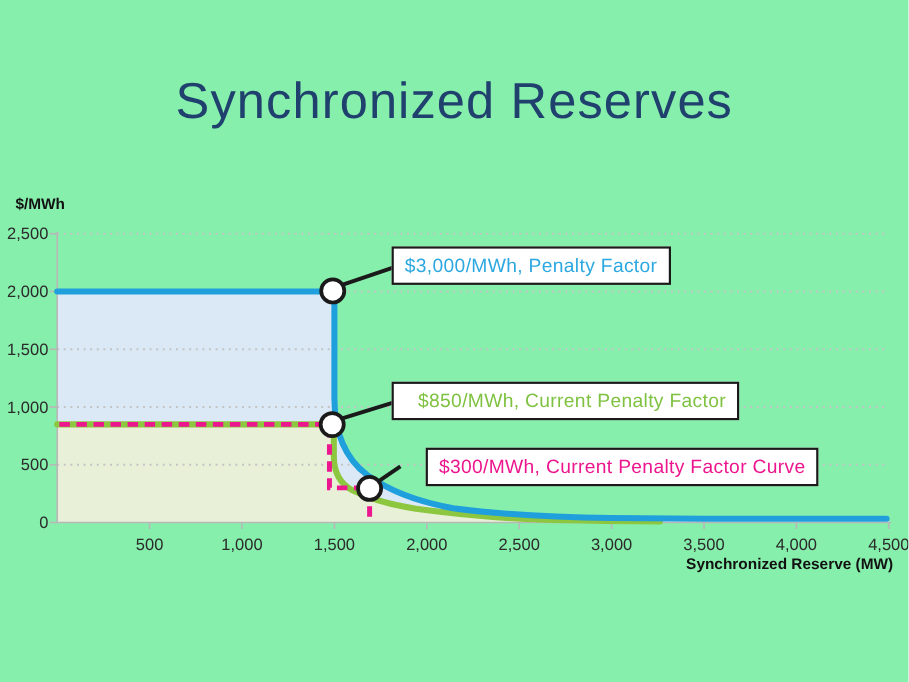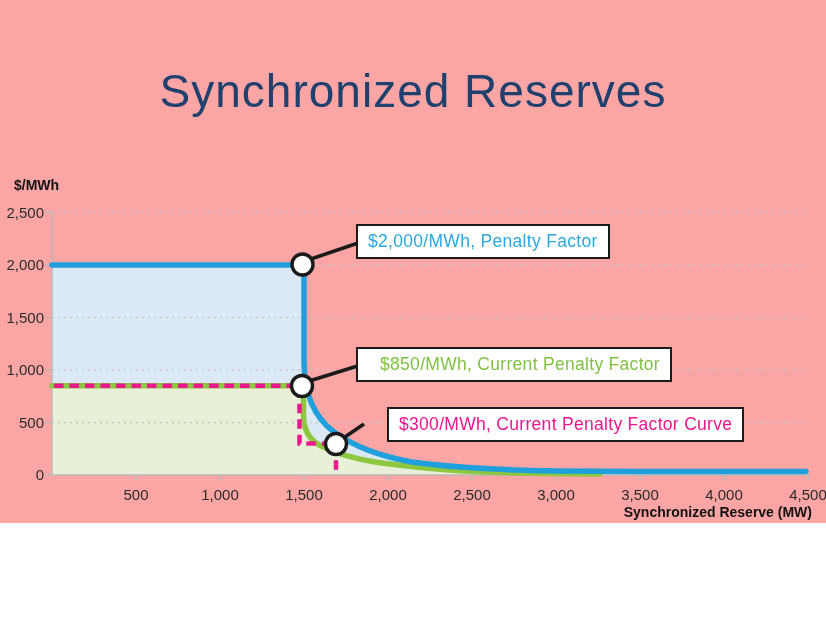--- a/index.html
+++ b/index.html
@@ -1,17 +1,17 @@
 <!DOCTYPE html>
 <html><head>
 <meta charset="utf-8">
 <style>
   html,body{margin:0;padding:0;background:#ffffff;}
   .canvas{
-    position:relative;width:826px;height:523px;background:#fca5a5;overflow:hidden;
+    position:relative;width:826px;height:620px;background:#86efac;overflow:hidden;
     font-family:"Liberation Sans", sans-serif;
   }
   .title{
     position:absolute;top:64px;left:0;width:826px;text-align:center;
     font-size:46px;font-weight:300;letter-spacing:1px;color:#20406e;margin:0;
   }
   .chart-svg{position:absolute;top:0;left:0;}
   .annot{
     position:absolute;background:#ffffff;border:2.5px solid #1a1a1a;
     padding:4px 10px 5px 10px;font-size:17.5px;letter-spacing:0.3px;
@@ -120,17 +120,17 @@
       <line x1="339" y1="441" x2="364" y2="424"></line>
     </g>
 
     <g fill="#ffffff" stroke="#1a1a1a" stroke-width="3.4">
       <circle cx="302.5" cy="264.5" r="10.5"></circle>
       <circle cx="302" cy="386" r="10.5"></circle>
       <circle cx="336" cy="444" r="10.5"></circle>
     </g>
   </svg>
 
-  <div class="annot blue" style="left:356px;top:224px;">$2,000/MWh, Penalty Factor</div>
+  <div class="annot blue" style="left:356px;top:224px;">$3,000/MWh, Penalty Factor</div>
   <div class="annot green" style="left:356px;top:347px;padding-left:22px;">$850/MWh, Current Penalty Factor</div>
   <div class="annot pink" style="left:356px;top:407px;margin-left:31px;">$300/MWh, Current Penalty Factor Curve</div>
 
 </div>
 
 </body></html>

